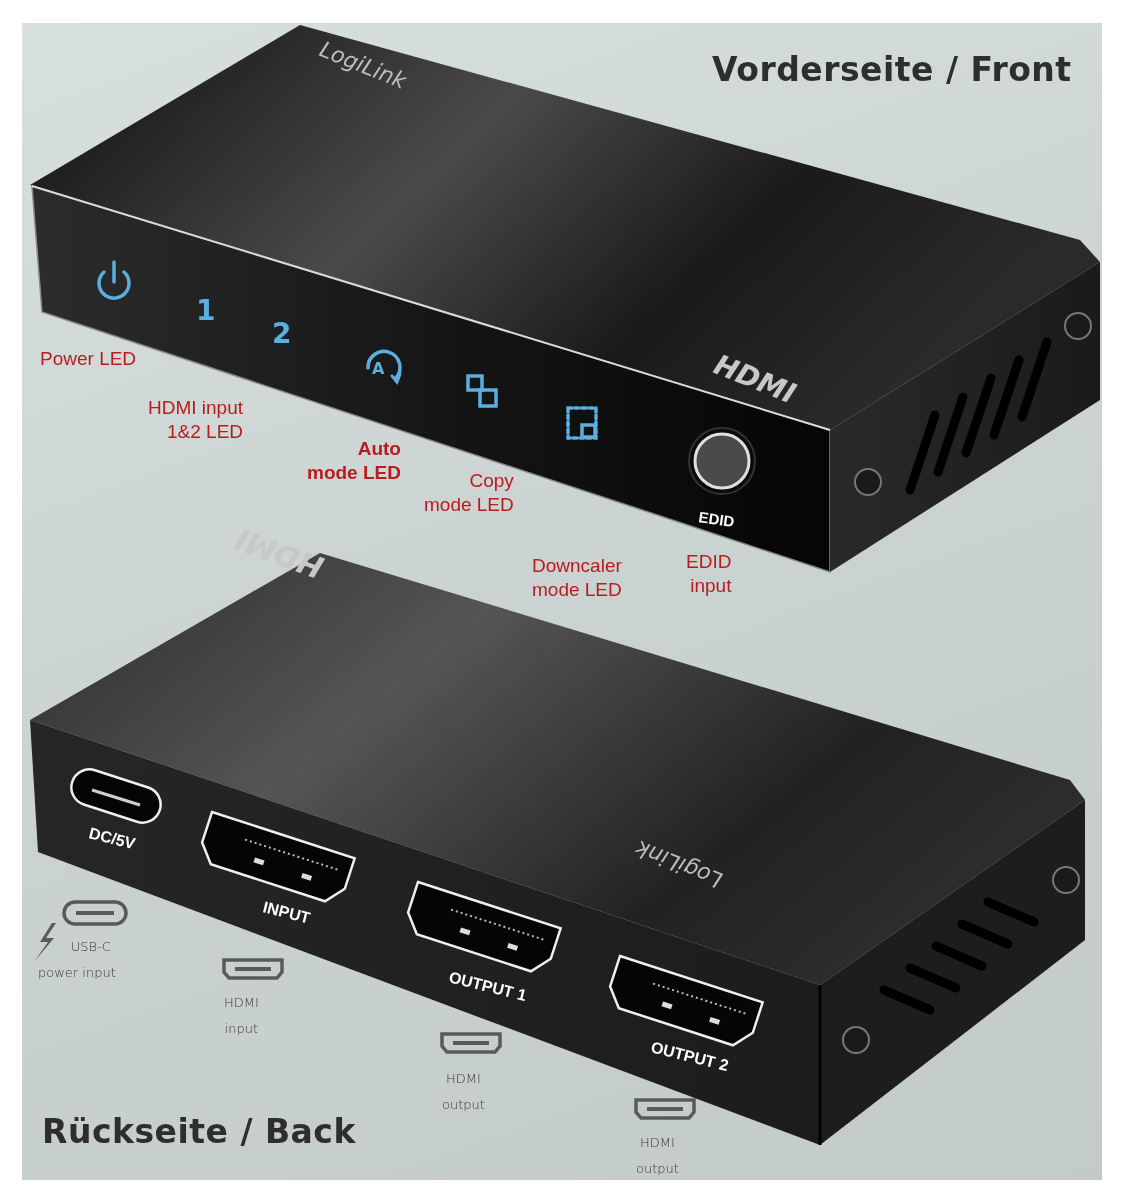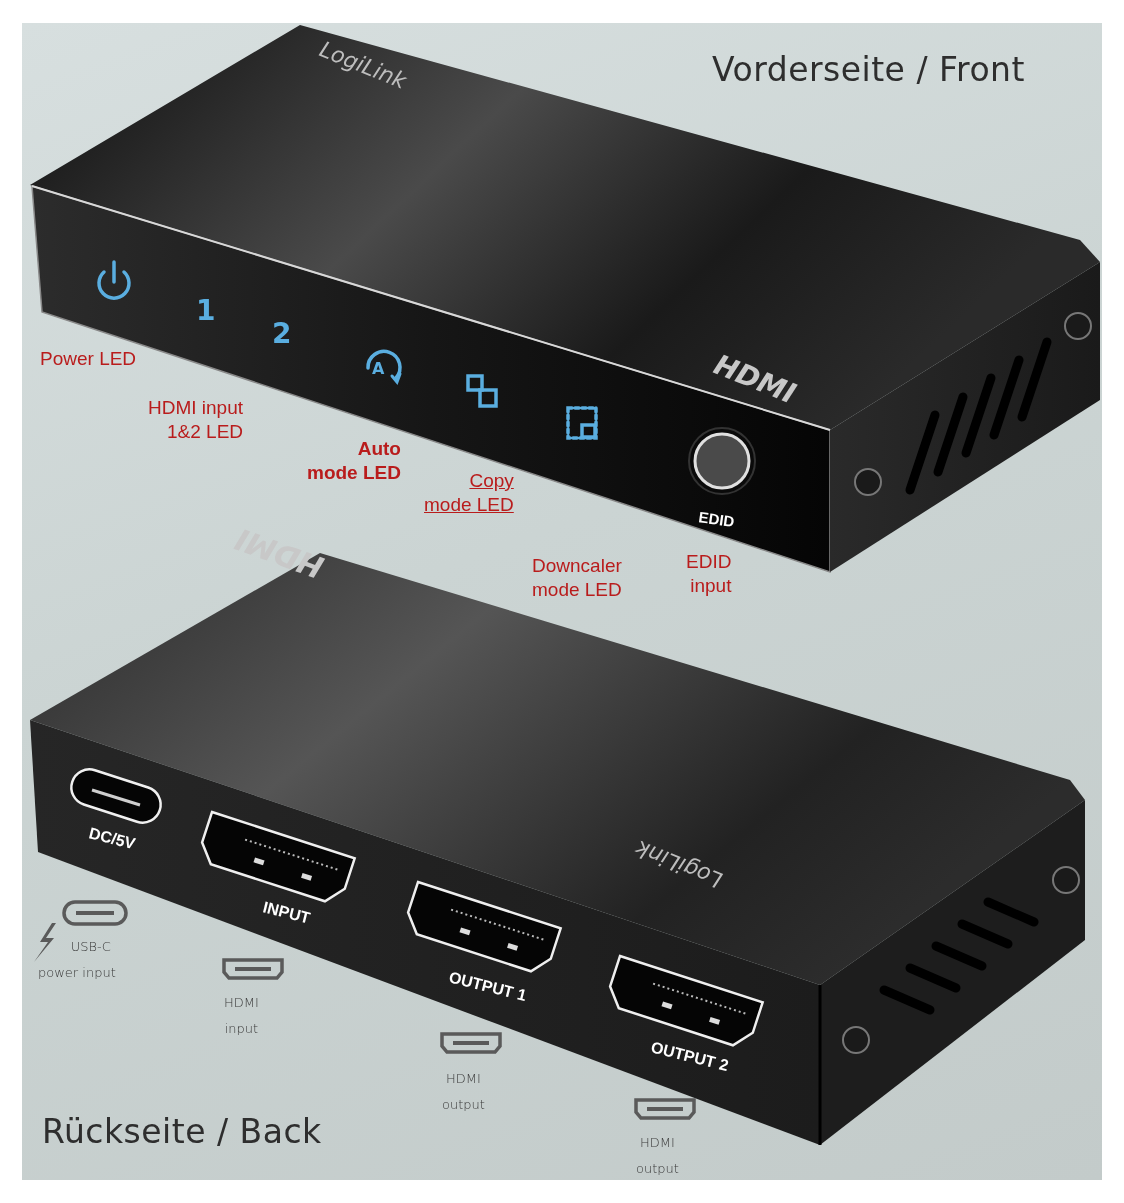--- a/index.html
+++ b/index.html
@@ -6,21 +6,21 @@
   body { width: 1124px; height: 1203px; position: relative; overflow: hidden;
          font-family: "DejaVu Sans", sans-serif; }
   .canvas { position: absolute; left: 22px; top: 23px; width: 1080px; height: 1157px;
             background: linear-gradient(160deg, #d7dfdf 0%, #cbd4d3 45%, #c3cbca 100%); overflow: hidden; }
   svg.scene { position: absolute; left: 0; top: 0; width: 1124px; height: 1203px; }
   .lbl { position: absolute; color: #b91c1c; text-align: right; line-height: 24px;
          font-family: "Liberation Sans", sans-serif; font-size: 19px; white-space: nowrap; }
   .lbl-light { position: absolute; color: #3a3a3a; text-align: center; line-height: 26px;
          font-family: "DejaVu Sans", sans-serif; font-size: 13px; font-weight: 300; white-space: nowrap; }
   .heading { position: absolute; color: #2e2e2e; font-family: "DejaVu Sans", sans-serif;
-             font-weight: 400; font-size: 33px; letter-spacing: 0.5px; white-space: nowrap; }
+             font-weight: 700; font-size: 33px; letter-spacing: 0.5px; white-space: nowrap; }
   .line { display: block; }
 </style>
 </head>
 <body>
 
 <div class="canvas"></div>
 
 <svg class="scene" viewBox="0 0 1124 1203" xmlns="http://www.w3.org/2000/svg">
   <defs>
     <linearGradient id="topFront" x1="0" y1="0" x2="1" y2="0.4">
@@ -178,21 +178,21 @@
   <span class="line">Power LED</span>
 </div>
 <div class="lbl" style="left:148px; top:396px;">
   <span class="line">HDMI input</span>
   <span class="line">1&amp;2 LED</span>
 </div>
 <div class="lbl" style="left:307px; top:437px;font-weight:bold;">
   <span class="line">Auto</span>
   <span class="line">mode LED</span>
 </div>
-<div class="lbl" style="left:424px; top:469px;text-decoration:underline;">
+<div class="lbl" style="left:424px; top:469px;">
   <span class="line">Copy</span>
   <span class="line">mode LED</span>
 </div>
 <div class="lbl" style="left:532px; top:510px;margin-top:44px;">
   <span class="line">Downcaler</span>
   <span class="line">mode LED</span>
 </div>
 <div class="lbl" style="left:686px; top:550px;">
   <span class="line">EDID</span>
   <span class="line">input</span>

